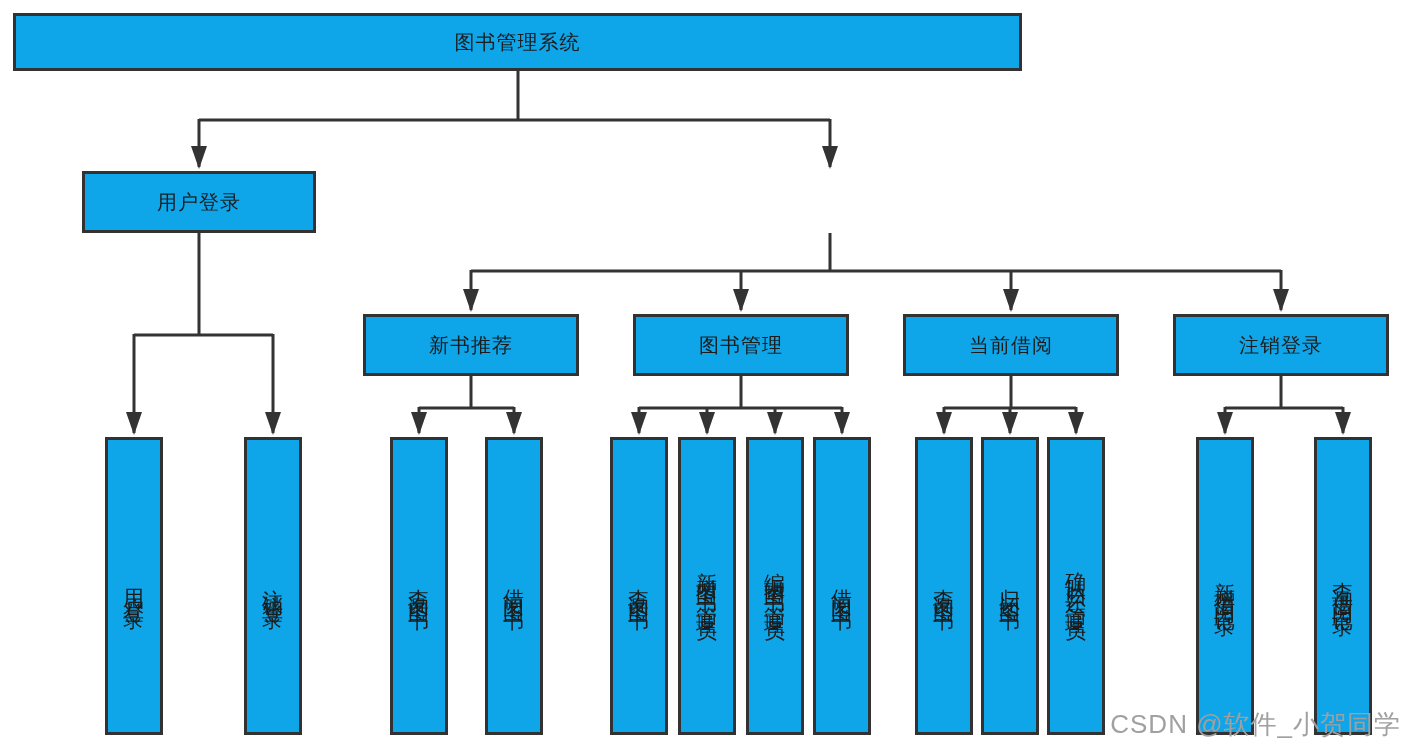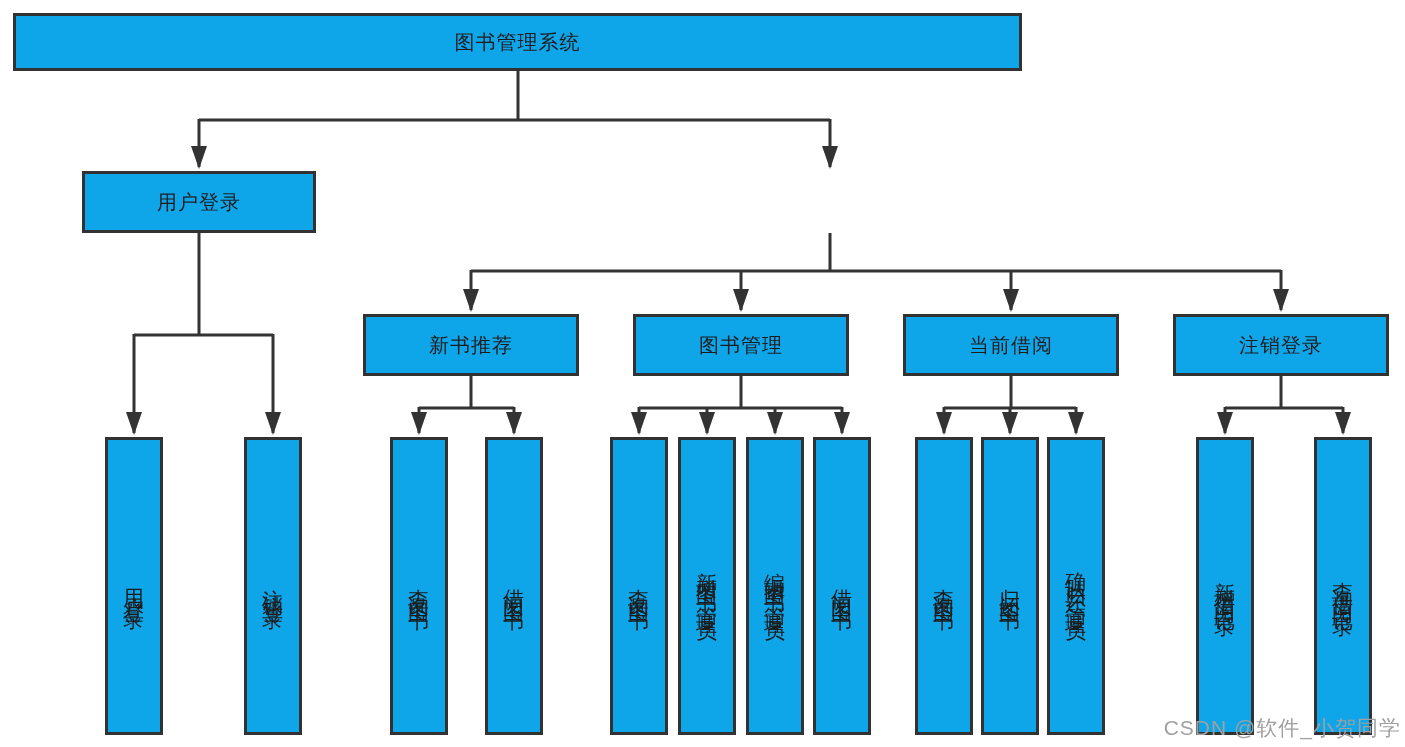--- a/index.html
+++ b/index.html
@@ -52,21 +52,21 @@
     line-height: 1;
     white-space: nowrap;
   }
   .root-box   { left: 13px;  top: 13px;  width: 1009px; height: 58px; }
   .lvl1       { top: 171px; width: 234px; height: 62px; }
   .lvl2       { top: 314px; width: 216px; height: 62px; }
   #watermark {
     position: absolute;
     right: 4px;
     bottom: 5px;
-    font-size: 21px;
+    font-size: 26px;
     color: #a0a0a0;
     letter-spacing: 1px;
     z-index: 5;
     white-space: nowrap;
   }
 </style>
 </head>
 <body>
 
 <div id="canvas">

